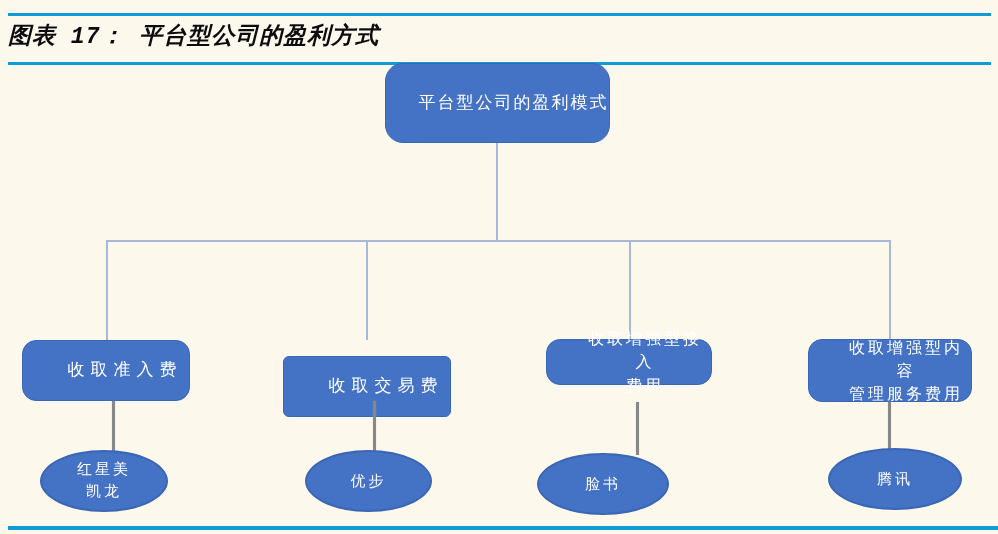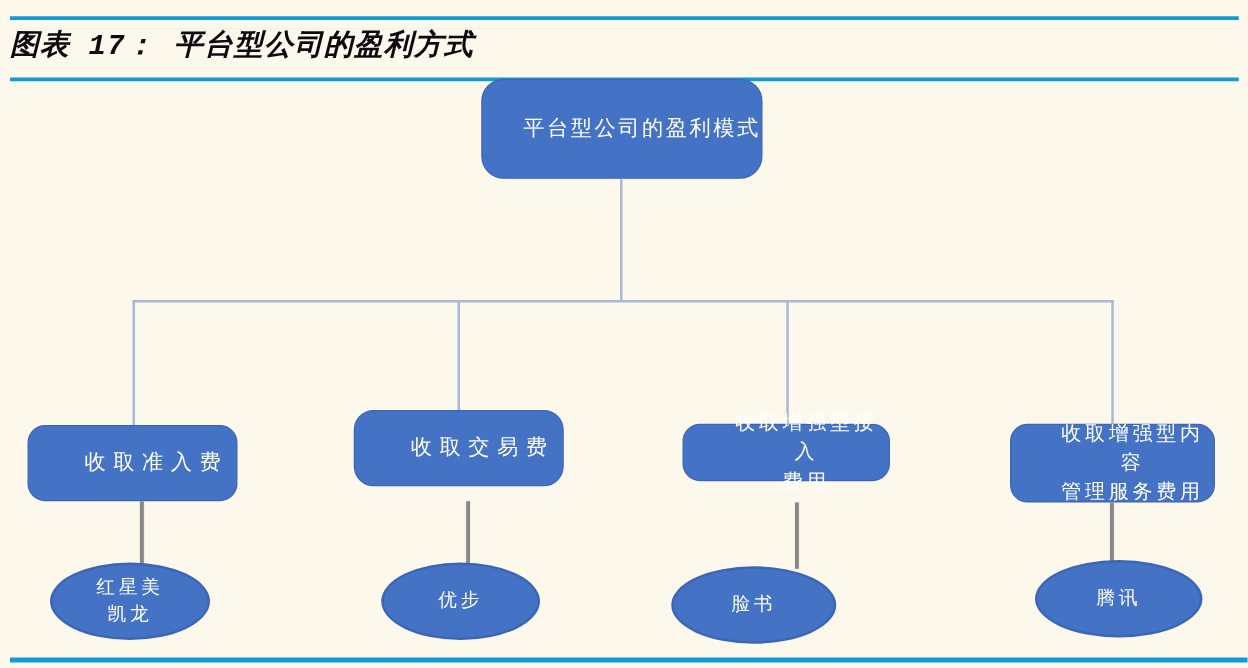--- a/index.html
+++ b/index.html
@@ -27,26 +27,26 @@
 
   
   .node {
     position:absolute; background:#4472C4; color:#FFFFFF;
     display:flex; align-items:center; justify-content:center;
     text-align:center; white-space:pre-line; line-height:1.45;
   }
   .box { border:1px solid #3B66B5;padding-left:32px; }
   .root-box { left:385px; top:63px; width:225px; height:80px; border-radius:18px; font-size:17px; letter-spacing:2px; }
   .child-1 { left:22px;  top:340px; width:168px; height:61px; border-radius:14px; font-size:17px; letter-spacing:6px; text-indent:6px; }
-  .child-2 { left:283px; top:328px; width:168px; height:61px; border-radius:16px; font-size:17px; letter-spacing:6px; text-indent:6px; }
+  .child-2 { left:283px; top:356px; width:168px; height:61px; border-radius:6px; font-size:17px; letter-spacing:6px; text-indent:6px; }
   .child-3 { left:546px; top:339px; width:166px; height:46px; border-radius:14px; font-size:16px; letter-spacing:3px; }
   .child-4 { left:808px; top:339px; width:164px; height:63px; border-radius:14px; font-size:16px; letter-spacing:3px; }
 
   .ellipse { border-radius:50%; border:2px solid #3B66B5; font-size:15px; letter-spacing:3px; }
-  .ell-1 { left:40px;  top:450px; width:128px; height:62px; }
+  .ell-1 { left:40px;  top:450px; width:128px; height:62px;font-family:Liberation Serif, serif; }
   .ell-2 { left:305px; top:450px; width:127px; height:62px; }
   .ell-3 { left:537px; top:453px; width:132px; height:62px;align-items:center; }
   .ell-4 { left:828px; top:448px; width:134px; height:62px; }
 
   
   .tline { position:absolute; background:#A8B8D8; }
   .c-root-drop { left:496px; top:143px; width:2px;  height:97px; }
   .c-hbar      { left:106px; top:240px; width:785px; height:2px; }
   .c-drop-1 { left:106px; top:240px; width:2px; height:100px; }
   .c-drop-2 { left:366px; top:240px; width:2px; height:100px; }

